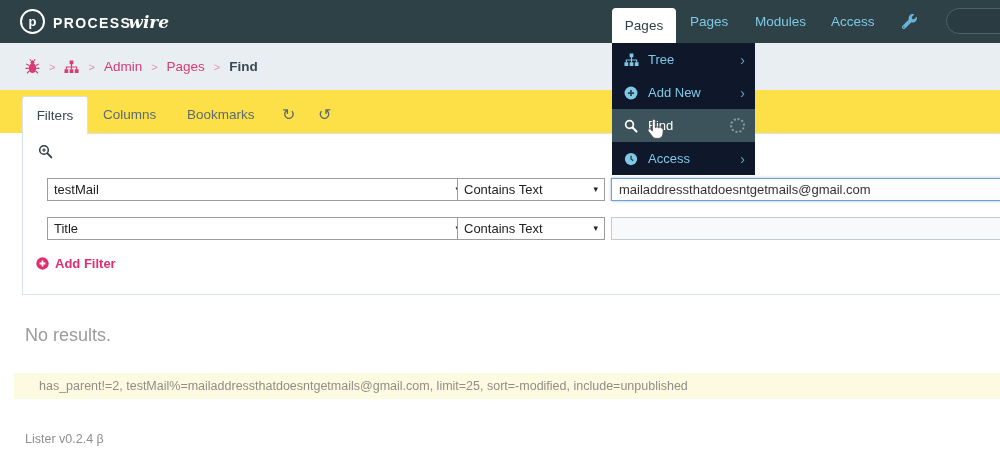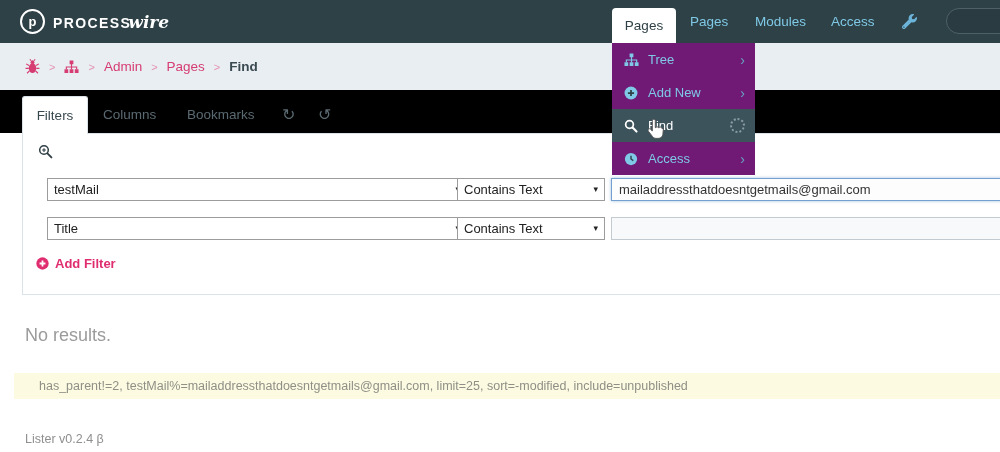--- a/index.html
+++ b/index.html
@@ -21,39 +21,39 @@
                  font-size:13.5px;color:#2f4046;cursor:pointer;}
   .nav-link{position:absolute;top:0;height:43px;display:flex;align-items:center;
             font-size:13.5px;color:#7fc9e6;cursor:pointer;}
   .nav-setup{left:690px;} .nav-modules{left:755px;} .nav-access{left:831px;}
   .wrench-wrap{position:absolute;left:902px;top:14px;cursor:pointer;}
   .topsearch{position:absolute;left:946px;top:8px;width:70px;height:26px;box-sizing:border-box;
              border:1px solid #4f6168;border-radius:13px;background:#2a3b41;color:#cfe3ea;
              padding:0 10px;font-size:12px;outline:none;font-family:inherit;}
 
   
-  .dropdown{position:absolute;left:612px;top:43px;width:143px;background:#701a75;z-index:50;}
+  .dropdown{position:absolute;left:612px;top:43px;width:143px;background:#0f172a;z-index:50;}
   .menu-item{height:33px;display:flex;align-items:center;padding:0 10px 0 12px;
              color:#7fc9e6;font-size:13px;cursor:pointer;}
   .menu-item.highlight{background:#3d535b;color:#fff;}
   .menu-icon{width:16px;margin-right:8px;display:flex;align-items:center;}
   .menu-chevron{margin-left:auto;color:#66a5c2;font-size:14px;line-height:1;}
   .spinner{margin-left:auto;width:11px;height:11px;border:2px dotted #8a9da5;border-radius:50%;}
   .cursor-hand{position:absolute;left:647px;top:119px;z-index:60;pointer-events:none;}
 
   
   .breadcrumb-bar{position:absolute;left:0;top:43px;width:1000px;height:47px;background:#e9eef2;}
   .crumbs{position:absolute;left:25px;top:0;height:47px;display:flex;align-items:center;gap:9px;
           font-size:13.5px;}
   .crumb-link{color:#d63c72;cursor:pointer;}
   .crumb-sep{color:#e591b3;font-size:11px;}
   .crumb-current{color:#3a4a51;font-weight:bold;}
 
   
-  .tabstrip{position:absolute;left:0;top:90px;width:1000px;height:43px;background:#000000;}
+  .tabstrip{position:absolute;left:0;top:90px;width:1000px;height:43px;background:#fde047;}
   .tab-active{position:absolute;left:22px;top:6px;width:66px;height:38px;background:#fff;
               border:1px solid #dbe2e7;border-bottom:none;border-radius:3px 3px 0 0;
               display:flex;align-items:center;justify-content:center;box-sizing:border-box;
               font-size:13.5px;color:#37474e;z-index:6;cursor:pointer;}
   .tab{position:absolute;top:6px;height:37px;display:flex;align-items:center;
        font-size:13.5px;color:#5b6a72;cursor:pointer;}
   .tab-columns{left:103px;} .tab-bookmarks{left:187px;}
   .tab-icon{position:absolute;top:6px;height:37px;display:flex;align-items:center;
             color:#5b6a72;font-size:16px;cursor:pointer;}
   .icon-refresh{left:282px;} .icon-undo{left:318px;}

